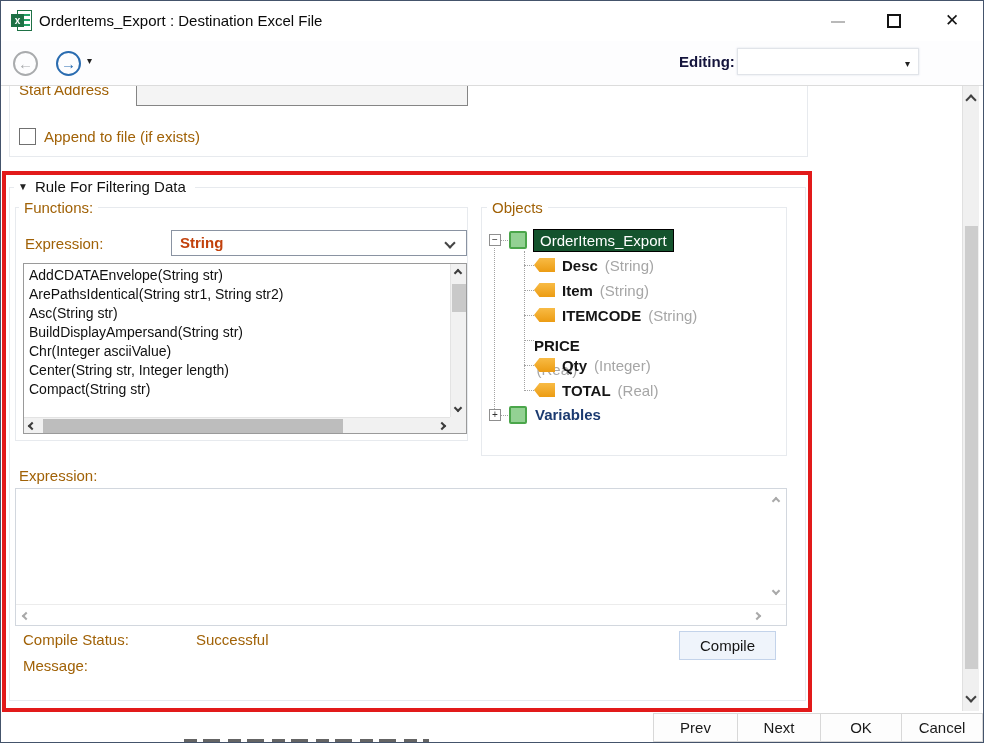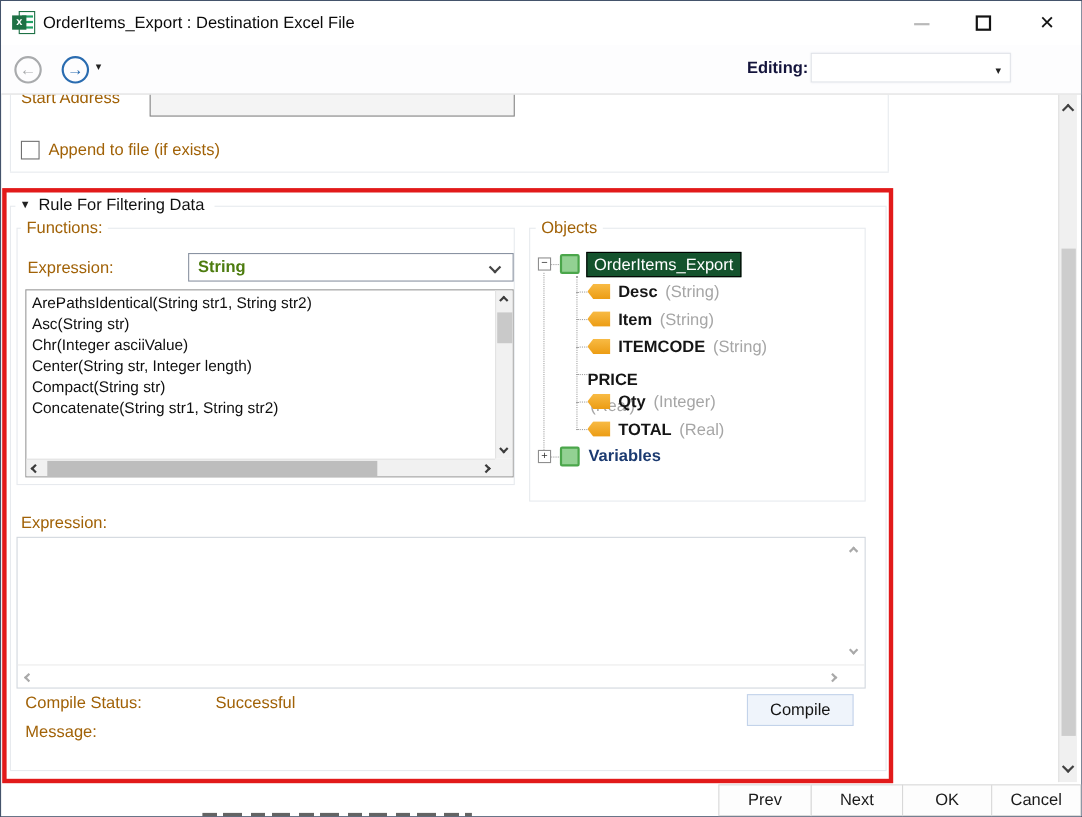--- a/index.html
+++ b/index.html
@@ -45,21 +45,21 @@
   .red-rect{ left:1px; top:170px; width:810px; height:541px; border:4px solid #e21a1a; z-index:40; pointer-events:none; }
 
   
   .rule-box{ left:8px; top:186px; width:797px; height:514px; border:1px solid #e7eaee; }
   .rule-header{ left:13px; top:177px; background:#fff; padding:0 9px 0 4px; z-index:2; display:flex; align-items:center; gap:7px; font-size:15px; color:#111; }
   .rule-header .tri{ font-size:10px; color:#222; }
 
   .func-box{ left:14px; top:206px; width:453px; height:234px; border:1px solid #e7eaee; }
   .func-lbl{ left:18px; top:198px; background:#fff; padding:0 5px; z-index:2; }
   .cat-lbl{ left:24px; top:234px; }
-  .cat-combo{ left:170px; top:229px; width:296px; height:26px; background:#fff; border:1px solid #8a93a2; font-size:15px; font-weight:600; color:#4d7c0f; line-height:24px; padding-left:8px; }
+  .cat-combo{ left:170px; top:229px; width:296px; height:26px; background:#fff; border:1px solid #8a93a2; font-size:15px; font-weight:600; color:#c2410c; line-height:24px; padding-left:8px; }
 
   .chev{ display:inline-block; width:8px; height:8px; border-right:2px solid currentColor; border-bottom:2px solid currentColor; }
   .chev.down{ transform:rotate(45deg); } .chev.up{ transform:rotate(-135deg); }
   .chev.left{ transform:rotate(135deg); } .chev.right{ transform:rotate(-45deg); }
   .chev.sm{ width:6px; height:6px; }
 
   .cat-combo .chev{ position:absolute; right:12px; top:8px; color:#444; }
 
   .listbox{ left:22px; top:262px; width:444px; height:171px; background:#fff; border:1px solid #9a9a9a; overflow:hidden; }
   .lb-rows{ position:absolute; left:1px; top:2px; right:17px; bottom:17px; overflow:hidden; }
@@ -157,26 +157,27 @@
   <div class="abs func-box"></div>
   <div class="abs lbl func-lbl">Functions:</div>
   <div class="abs lbl cat-lbl">Expression:</div>
   <div class="abs cat-combo">
     <span>String</span>
     <span class="chev down"></span>
   </div>
 
   <div class="abs listbox">
     <div class="lb-rows">
+      <div class="lb-row">AddCDATAEnvelope(String str)</div>
       <div class="lb-row">ArePathsIdentical(String str1, String str2)</div>
       <div class="lb-row">Asc(String str)</div>
+      <div class="lb-row">BuildDisplayAmpersand(String str)</div>
       <div class="lb-row">Chr(Integer asciiValue)</div>
       <div class="lb-row">Center(String str, Integer length)</div>
       <div class="lb-row">Compact(String str)</div>
-      <div class="lb-row">Concatenate(String str1, String str2)</div>
     </div>
     <div class="lb-vscroll">
       <span class="chev up sm sb-arrow" style="left:4px; top:6px;"></span>
       <div class="thumb"></div>
       <span class="chev down sm sb-arrow" style="left:4px; bottom:6px;"></span>
     </div>
     <div class="lb-hscroll">
       <span class="chev left sm sb-arrow" style="left:5px; top:5px;"></span>
       <div class="thumb"></div>
       <span class="chev right sm sb-arrow" style="right:5px; top:5px;"></span>

